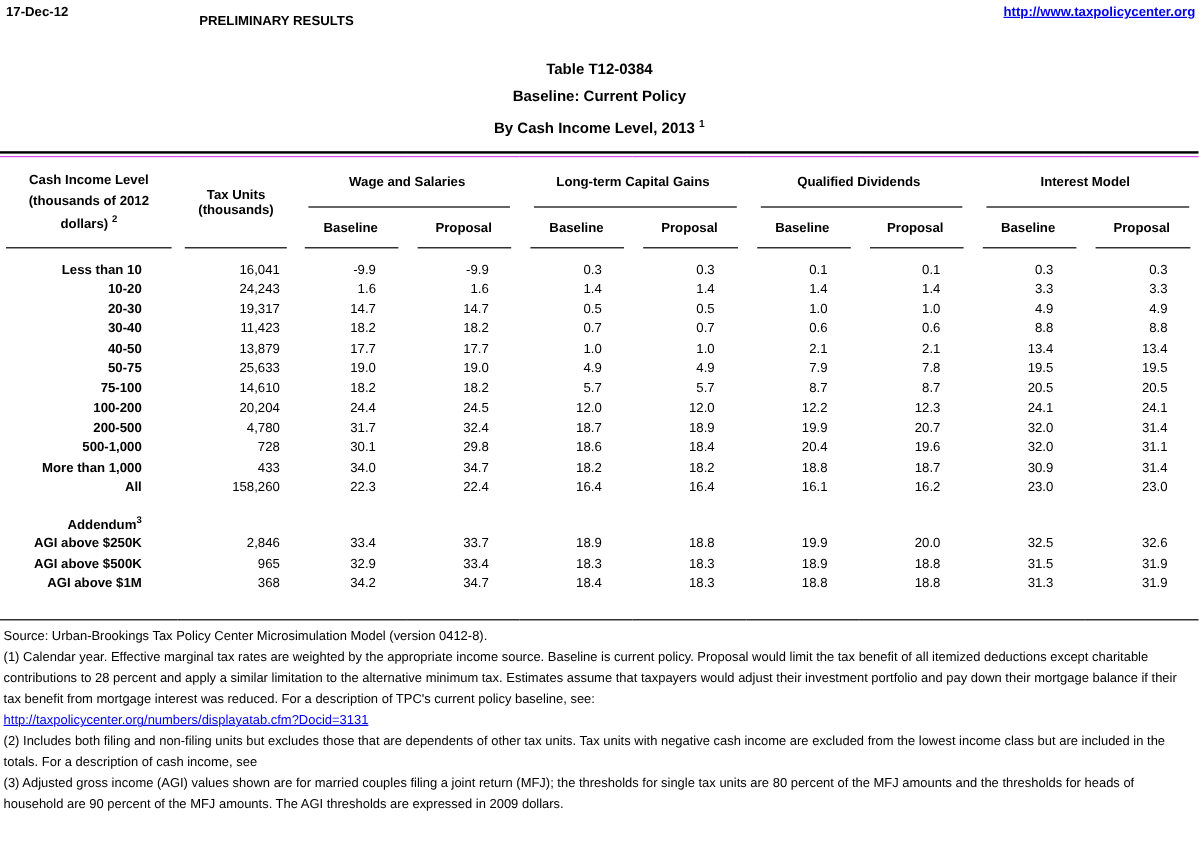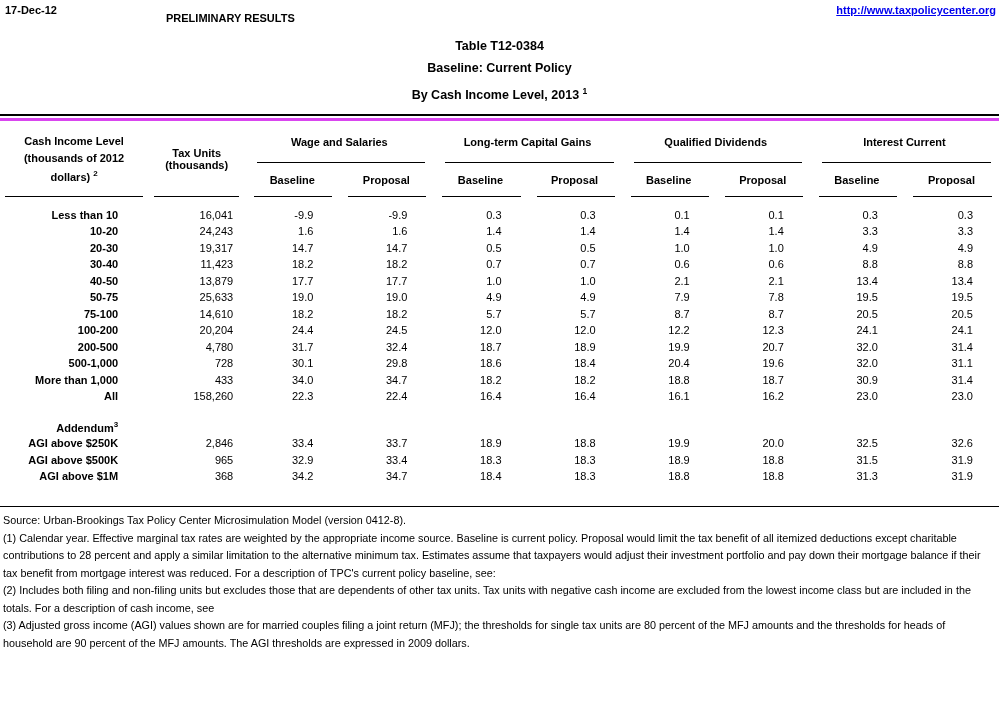--- a/index.html
+++ b/index.html
@@ -2,32 +2,32 @@
 <html><head>
 <meta charset="utf-8">
 <style>
   html,body{margin:0;padding:0;background:#fff;}
   .page{
     width:999px;height:722px;position:relative;overflow:hidden;
     background:#ffffff;color:#000;
     font-family:"Liberation Sans",sans-serif;
   }
   
-  .top-bar{position:relative;height:20px;font-size:11px;font-weight:bold;padding-top:4px;}
+  .top-bar{position:relative;height:20px;font-size:11px;font-weight:bold;padding-top:16px;}
   .top-date{position:absolute;left:5px;top:4px;}
   .top-status{position:absolute;left:166px;top:12px;}
   .top-link{position:absolute;right:3px;top:4px;color:#0000EE;text-decoration:underline;cursor:pointer;}
   
   .titles{text-align:center;margin-top:11px;font-weight:bold;font-size:12.5px;line-height:22.4px;}
   .titles sup{font-size:8.5px;}
   
   .table-wrap{margin-top:8px;border-top:2px solid #000;padding-top:2px;}
   table.emtr{
     width:100%;border-collapse:collapse;table-layout:fixed;
-    border-top:3px solid #d946ef;border-bottom:1.5px solid #000;
+    border-top:1px solid #d946ef;border-bottom:1.5px solid #000;
   }
   th{font-weight:bold;font-size:11px;position:relative;vertical-align:middle;padding:0;text-align:center;}
   th.rowhead{line-height:1.6;font-size:11px;padding:0 6px;}
   th sup, td sup{font-size:8px;}
   tr.hr1 th.group{height:42px;vertical-align:middle;}
   tr.hr2 th.sub{height:34px;}
   .u::after{
     content:"";position:absolute;left:9px;right:7px;bottom:0;
     border-bottom:1.5px solid #000;
   }
@@ -74,21 +74,21 @@
         <col style="width:94px">
           <col style="width:95px">
       </colgroup>
       <thead>
         <tr class="hr1">
           <th class="rowhead u" rowspan="2"><span>Cash Income Level (thousands of 2012 dollars)</span>&nbsp;<sup>2</sup></th>
           <th class="taxunits u" rowspan="2">Tax Units (thousands)</th>
           <th class="group u" colspan="2">Wage and Salaries</th>
           <th class="group u" colspan="2">Long-term Capital Gains</th>
           <th class="group u" colspan="2">Qualified Dividends</th>
-          <th class="group u" colspan="2">Interest Current</th>
+          <th class="group u" colspan="2">Interest Model</th>
         </tr>
         <tr class="hr2">
           <th class="sub u">Baseline</th>
           <th class="sub u">Proposal</th>
           <th class="sub u">Baseline</th>
           <th class="sub u">Proposal</th>
           <th class="sub u">Baseline</th>
           <th class="sub u">Proposal</th>
           <th class="sub u">Baseline</th>
           <th class="sub u">Proposal</th>
@@ -288,17 +288,18 @@
           <tr class="spacer">
             <td colspan="10" style="height: 22px;"></td>
           </tr>
         </tbody>
     </table>
   </div>
 
   <div class="footnotes">
     <div>Source: Urban-Brookings Tax Policy Center Microsimulation Model (version 0412-8).</div>
     <div>(1) Calendar year. Effective marginal tax rates are weighted by the appropriate income source. Baseline is current policy. Proposal would limit the tax benefit of all itemized deductions except charitable contributions to 28 percent and apply a similar limitation to the alternative minimum tax. Estimates assume that taxpayers would adjust their investment portfolio and pay down their mortgage balance if their tax benefit from mortgage interest was reduced. For a description of TPC's current policy baseline, see:</div>
+    <div><a class="fn-link">http://taxpolicycenter.org/numbers/displayatab.cfm?Docid=3131</a></div>
     <div>(2) Includes both filing and non-filing units but excludes those that are dependents of other tax units. Tax units with negative cash income are excluded from the lowest income class but are included in the totals. For a description of cash income, see</div>
     <div>(3) Adjusted gross income (AGI) values shown are for married couples filing a joint return (MFJ); the thresholds for single tax units are 80 percent of the MFJ amounts and the thresholds for heads of household are 90 percent of the MFJ amounts. The AGI thresholds are expressed in 2009 dollars.</div>
   </div>
 
 </div>
 
 </body></html>

